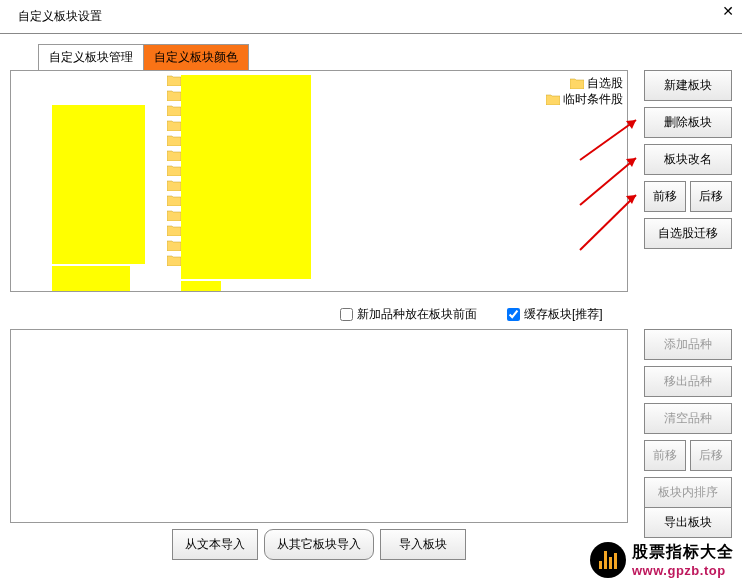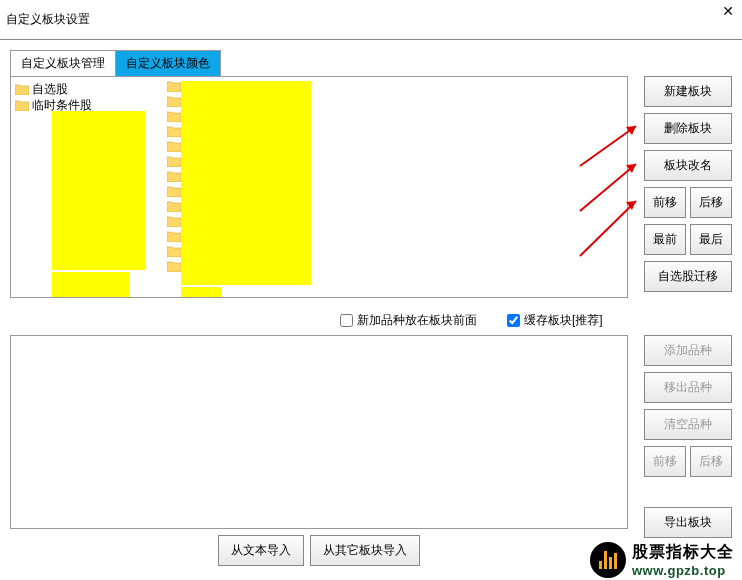--- a/index.html
+++ b/index.html
@@ -1,30 +1,30 @@
 <!DOCTYPE html>
 <html><head>
 <meta charset="utf-8">
 <style>
 * { box-sizing: border-box; margin: 0; padding: 0; font-family: "Microsoft YaHei", SimSun, sans-serif; font-size: 12px; }
 body { background: #fff; width: 742px; height: 580px; position: relative; overflow: hidden; }
 
-.titlebar { height: 40px; border-bottom: 1px solid #888; display: flex; align-items: center; padding: 0 6px; position: relative; }
+.titlebar { height: 34px; border-bottom: 1px solid #888; display: flex; align-items: center; padding: 0 18px; position: relative; }
 .titlebar .title { flex: 1; }
 .titlebar .close { position: absolute; right: 8px; top: 3px; font-size: 14px; cursor: pointer; }
 
 .tabs { display: flex; margin: 10px 0 0 10px; }
-.tab { border: 1px solid #999; border-bottom: none; padding: 4px 10px; background: #0ea5e9; cursor: pointer; margin-right: -1px; }
-.tab.active { background: #fff; position: relative; z-index: 2; }
+.tab { border: 1px solid #999; border-bottom: none; padding: 4px 10px; background: #f97316; cursor: pointer; margin-right: -1px; }
+.tab.active { background: #fff; position: relative; z-index: 2; margin-left: 28px; }
 
 .content { padding: 0 10px; position: relative; }
 
 .upper-area { position: relative; height: 230px; }
 .folder-panel { border: 1px solid #999; width: 618px; height: 222px; background: #fff; padding: 4px; position: relative; overflow: hidden; }
-.folder-row { display: flex; align-items: center; height: 16px; margin-bottom: 0px; }
+.folder-row { display: flex; align-items: center; height: 16px; margin-bottom: 0px; justify-content: flex-end; }
 .folder-icon { width: 14px; height: 11px; margin-right: 3px; display: inline-block; }
 .folder-icon svg { display: block; }
 
 .yellow-block { position: absolute; background: #ffff00; }
 .yb1 { left: 41px; top: 34px; width: 93px; height: 159px; }
 .yb2 { left: 41px; top: 195px; width: 78px; height: 25px; }
 .yb3 { left: 170px; top: 4px; width: 130px; height: 204px; }
 .yb4 { left: 170px; top: 210px; width: 40px; height: 10px; }
 
 .folder-col2 { position: absolute; left: 156px; top: 4px; }
@@ -41,32 +41,32 @@
 .checkbox-row { display: flex; align-items: center; gap: 30px; margin: 6px 0 6px 330px; }
 .checkbox-item { display: flex; align-items: center; gap: 4px; }
 .checkbox-item input { margin: 0; }
 
 .lower-area { position: relative; }
 .lower-panel { border: 1px solid #999; width: 618px; height: 194px; background: #fff; }
 .right-buttons-bottom { position: absolute; right: 0; top: 0; width: 88px; display: flex; flex-direction: column; gap: 6px; }
 
 .bottom-buttons { display: flex; gap: 6px; margin-top: 6px; width: 618px; justify-content: center; }
 .bottom-buttons .btn { width: 86px; }
-.wide-btn { width: 110px !important; }
+.wide-btn { width: 110px !important; border-radius: 9px; }
 
 .export-btn { position: absolute; right: 10px; bottom: 42px; width: 88px; }
 
 .footer-logo { position: absolute; bottom: 2px; right: 8px; display: flex; align-items: center; gap: 6px; }
 .logo-circle { width: 36px; height: 36px; border-radius: 50%; background: #000; display: flex; align-items: center; justify-content: center; }
 .logo-bars { display: flex; align-items: flex-end; gap: 2px; height: 18px; }
 .logo-bars span { width: 3px; background: #f5a623; }
 .b1 { height: 8px; } .b2 { height: 18px; } .b3 { height: 12px; } .b4 { height: 16px; }
 .logo-text { display: flex; flex-direction: column; font-family: SimHei, sans-serif; }
 .logo-text .cn { font-size: 16px; font-weight: bold; letter-spacing: 1px; }
-.logo-text .url { font-size: 13px; font-weight: bold; letter-spacing: 0.5px; color: #14532d; }
+.logo-text .url { font-size: 13px; font-weight: bold; letter-spacing: 0.5px; color: #be185d; }
 
 .red-arrow { stroke: #d00; stroke-width: 2; fill: none; }
 .red-arrow-head { fill: #d00; }
 </style>
 </head>
 <body>
 
 <div class="titlebar">
   <span class="title">自定义板块设置</span>
   <span class="close">✕</span>
@@ -181,24 +181,20 @@
       <polygon points="66,95 56,96 62,104" class="red-arrow-head"></polygon>
     </svg>
 
     <div class="right-buttons-top">
       <div class="btn">新建板块</div>
       <div class="btn">删除板块</div>
       <div class="btn">板块改名</div>
       <div class="btn-row">
         <div class="btn">前移</div>
         <div class="btn">后移</div>
-      </div>
-      <div class="btn-row">
-        <div class="btn">最前</div>
-        <div class="btn">最后</div>
       </div>
       <div class="btn">自选股迁移</div>
     </div>
   </div>
 
   <div class="checkbox-row">
     <label class="checkbox-item">
       <input type="checkbox" style="">
       <span>新加品种放在板块前面</span>
     </label>
@@ -211,26 +207,28 @@
   <div class="lower-area">
     <div class="lower-panel"></div>
     <div class="right-buttons-bottom">
       <div class="btn disabled">添加品种</div>
       <div class="btn disabled">移出品种</div>
       <div class="btn disabled">清空品种</div>
       <div class="btn-row">
         <div class="btn disabled">前移</div>
         <div class="btn disabled">后移</div>
       </div>
+      <div class="btn disabled">板块内排序</div>
     </div>
   </div>
 
   <div class="bottom-buttons">
     <div class="btn">从文本导入</div>
     <div class="btn wide-btn">从其它板块导入</div>
+    <div class="btn">导入板块</div>
   </div>
 
 </div>
 
 <div class="btn export-btn">导出板块</div>
 
 <div class="footer-logo">
   <div class="logo-circle">
     <div class="logo-bars">
         <span class="b1"></span>

